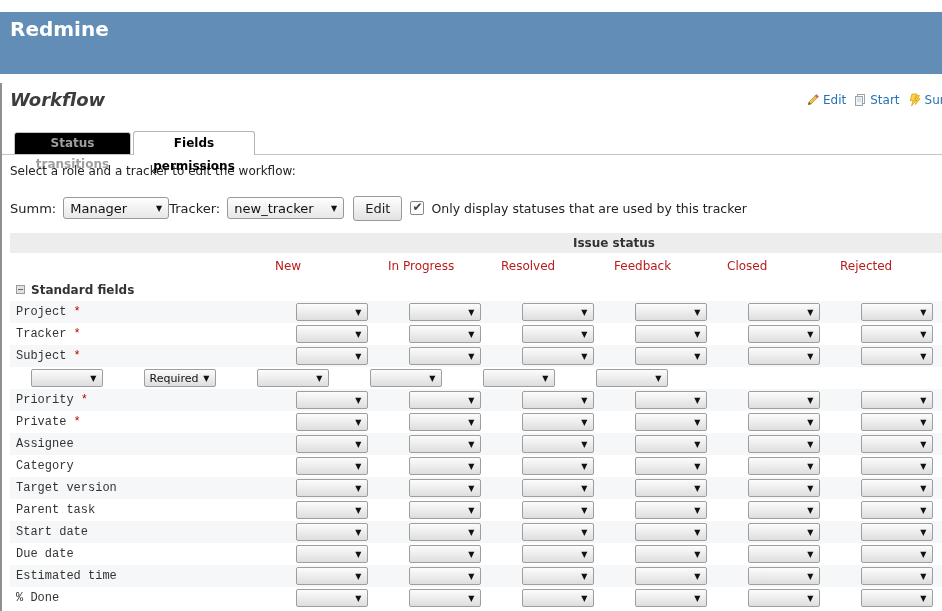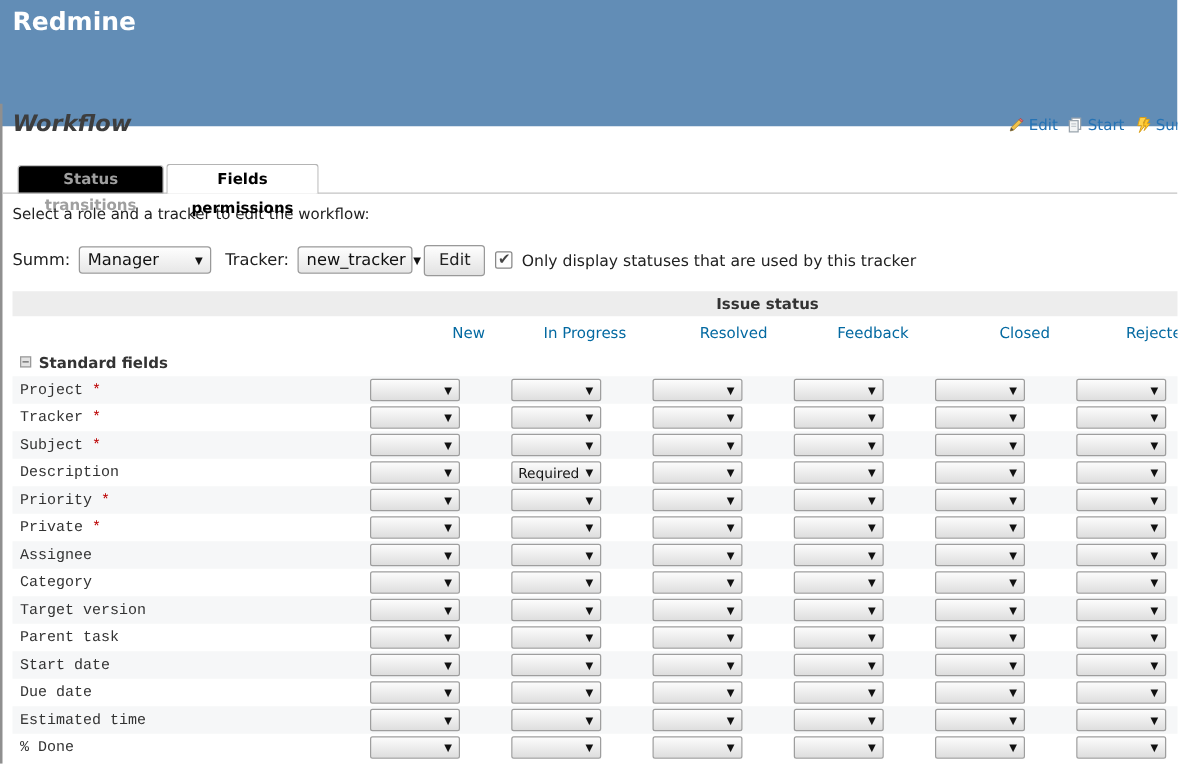--- a/index.html
+++ b/index.html
@@ -7,21 +7,21 @@
     --link:#2573b5;
     --required:#bb0000;
     --band-bg:#ededed;
     --stripe:#f6f7f8;
   }
   *{box-sizing:border-box;}
   html,body{margin:0;padding:0;width:942px;height:611px;overflow:hidden;}
   body{position:relative;background:#fff;font-family:"DejaVu Sans","Liberation Sans",sans-serif;font-size:12px;color:#333;}
 
   
-  .topbar{position:absolute;top:0;left:0;width:942px;height:101px;background:var(--header-bg);}
+  .topbar{position:absolute;top:12px;left:0;width:942px;height:62px;background:var(--header-bg);}
   .topbar h1{margin:0;padding:5px 0 0 10px;font-size:20px;font-weight:bold;color:#fff;}
 
   .left-edge{position:absolute;top:83px;left:0;width:2px;height:528px;background:#8f8f8f;}
 
   
   .page-title{position:absolute;top:89px;left:10px;margin:0;font-size:18px;font-weight:bold;color:#3d3d3d;font-style:italic;}
   .contextual{position:absolute;top:93px;left:806px;width:220px;display:flex;align-items:center;gap:7px;white-space:nowrap;}
   .contextual a{display:flex;align-items:center;gap:3px;color:var(--link);text-decoration:none;font-size:12px;cursor:pointer;}
   .contextual svg{display:block;}
 
@@ -33,37 +33,37 @@
 
   .intro{position:absolute;top:164px;left:10px;margin:0;font-size:12px;color:#222;}
 
   
   .formrow{position:absolute;top:194px;left:10px;height:28px;display:flex;align-items:center;font-size:13px;color:#222;}
   .formrow .lbl{margin-right:7px;}
   .selectbox{position:relative;display:flex;align-items:center;justify-content:space-between;
     border:1px solid #999;border-radius:3px;background:linear-gradient(#fefefe,#e7e7e7);
     padding:0 6px;cursor:pointer;color:#111;}
   .selectbox::after{content:"▼";font-size:8px;color:#111;margin-left:6px;}
-  .sel-role{width:106px;height:22px;margin-right:11px;font-size:13px;}
-  .sel-tracker{width:92px;height:22px;margin-right:9px;font-size:13px;}
+  .sel-role{width:106px;height:22px;font-size:13px;}
+  .sel-tracker{width:117px;height:22px;margin-right:9px;font-size:13px;}
   .btn{height:25px;padding:0 11px;margin-right:8px;font-size:13px;color:#222;font-family:inherit;
     border:1px solid #999;border-radius:3px;background:linear-gradient(#fefefe,#e2e2e2);cursor:pointer;}
   .checkbox{width:14px;height:14px;border:1px solid #878787;border-radius:2px;background:#fdfdfd;
     margin-right:7px;position:relative;cursor:pointer;}
   .checkbox.checked::after{content:"✔";position:absolute;top:-2px;left:1px;font-size:12px;color:#444;}
   .cblabel{font-size:12.5px;cursor:pointer;}
 
   
   .wtable{position:absolute;top:233px;left:10px;width:943px;}
   .t-band{height:20px;background:var(--band-bg);display:flex;align-items:center;}
   .t-band .labelcol{width:265px;}
   .t-band .statusspan{width:678px;text-align:center;font-weight:bold;color:#333;}
   .t-cols{height:25px;display:flex;align-items:center;}
   .t-cols .labelcol{width:265px;}
-  .t-cols .colh{width:113px;text-align:right;color:#0369a1;}
+  .t-cols .colh{width:113px;text-align:left;color:#b91c1c;}
   .t-group{height:23px;display:flex;align-items:center;padding-left:6px;}
   .toggle{width:9px;height:9px;border:1px solid #9a9a9a;background:#e3e3e3;position:relative;cursor:pointer;}
   .toggle::after{content:"";position:absolute;left:1px;right:1px;top:3px;height:1px;background:#666;}
   .groupname{margin-left:6px;font-weight:bold;color:#333;}
 
   .trow{height:22px;display:flex;align-items:center;}
   .trow.odd{background:var(--stripe);}
   .labelcell{width:265px;padding-left:6px;color:#333;font-family:Liberation Mono, monospace;}
   .req{color:var(--required);}
   .cell{width:113px;display:flex;justify-content:center;}
@@ -249,21 +249,20 @@
             <span class="selval"></span>
           </div>
         </div>
         <div class="cell">
           <div class="select-sm">
             <span class="selval"></span>
           </div>
         </div>
       </div>
       <div class="trow">
-        <div class="labelcell">Description</div>
         <div class="cell">
           <div class="select-sm">
             <span class="selval"></span>
           </div>
         </div>
         <div class="cell">
           <div class="select-sm">
             <span class="selval">Required</span>
           </div>
         </div>

